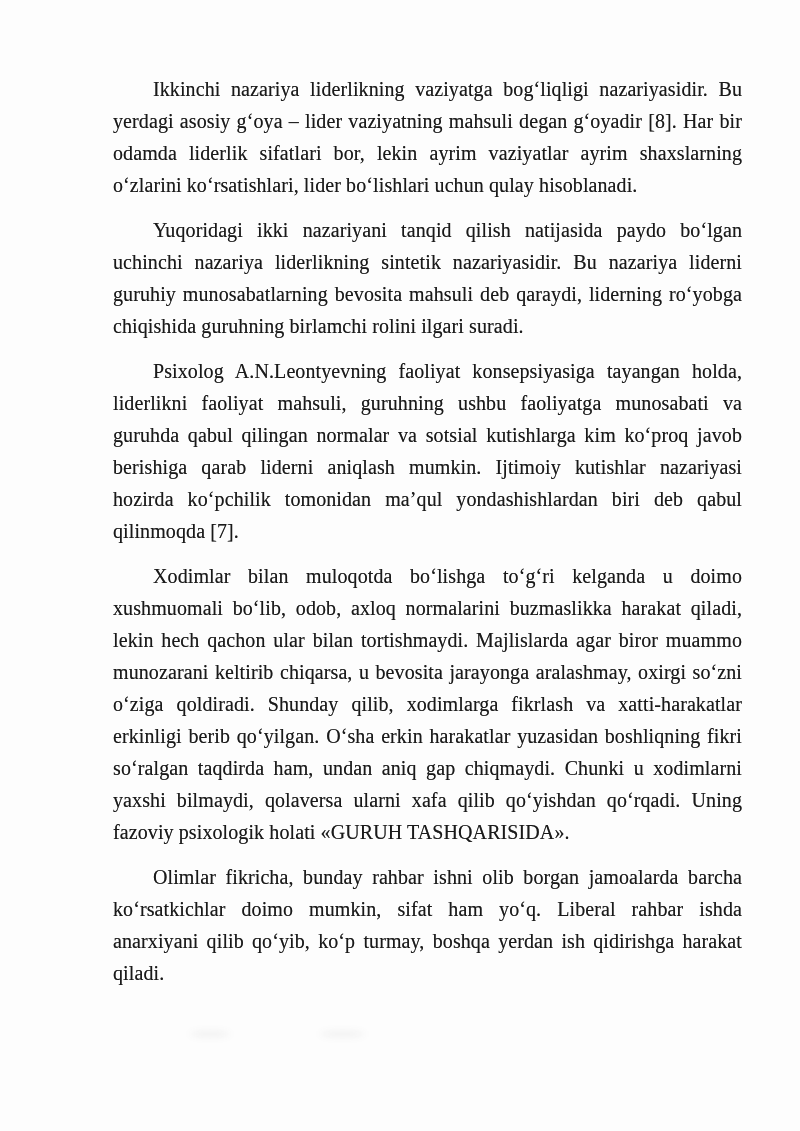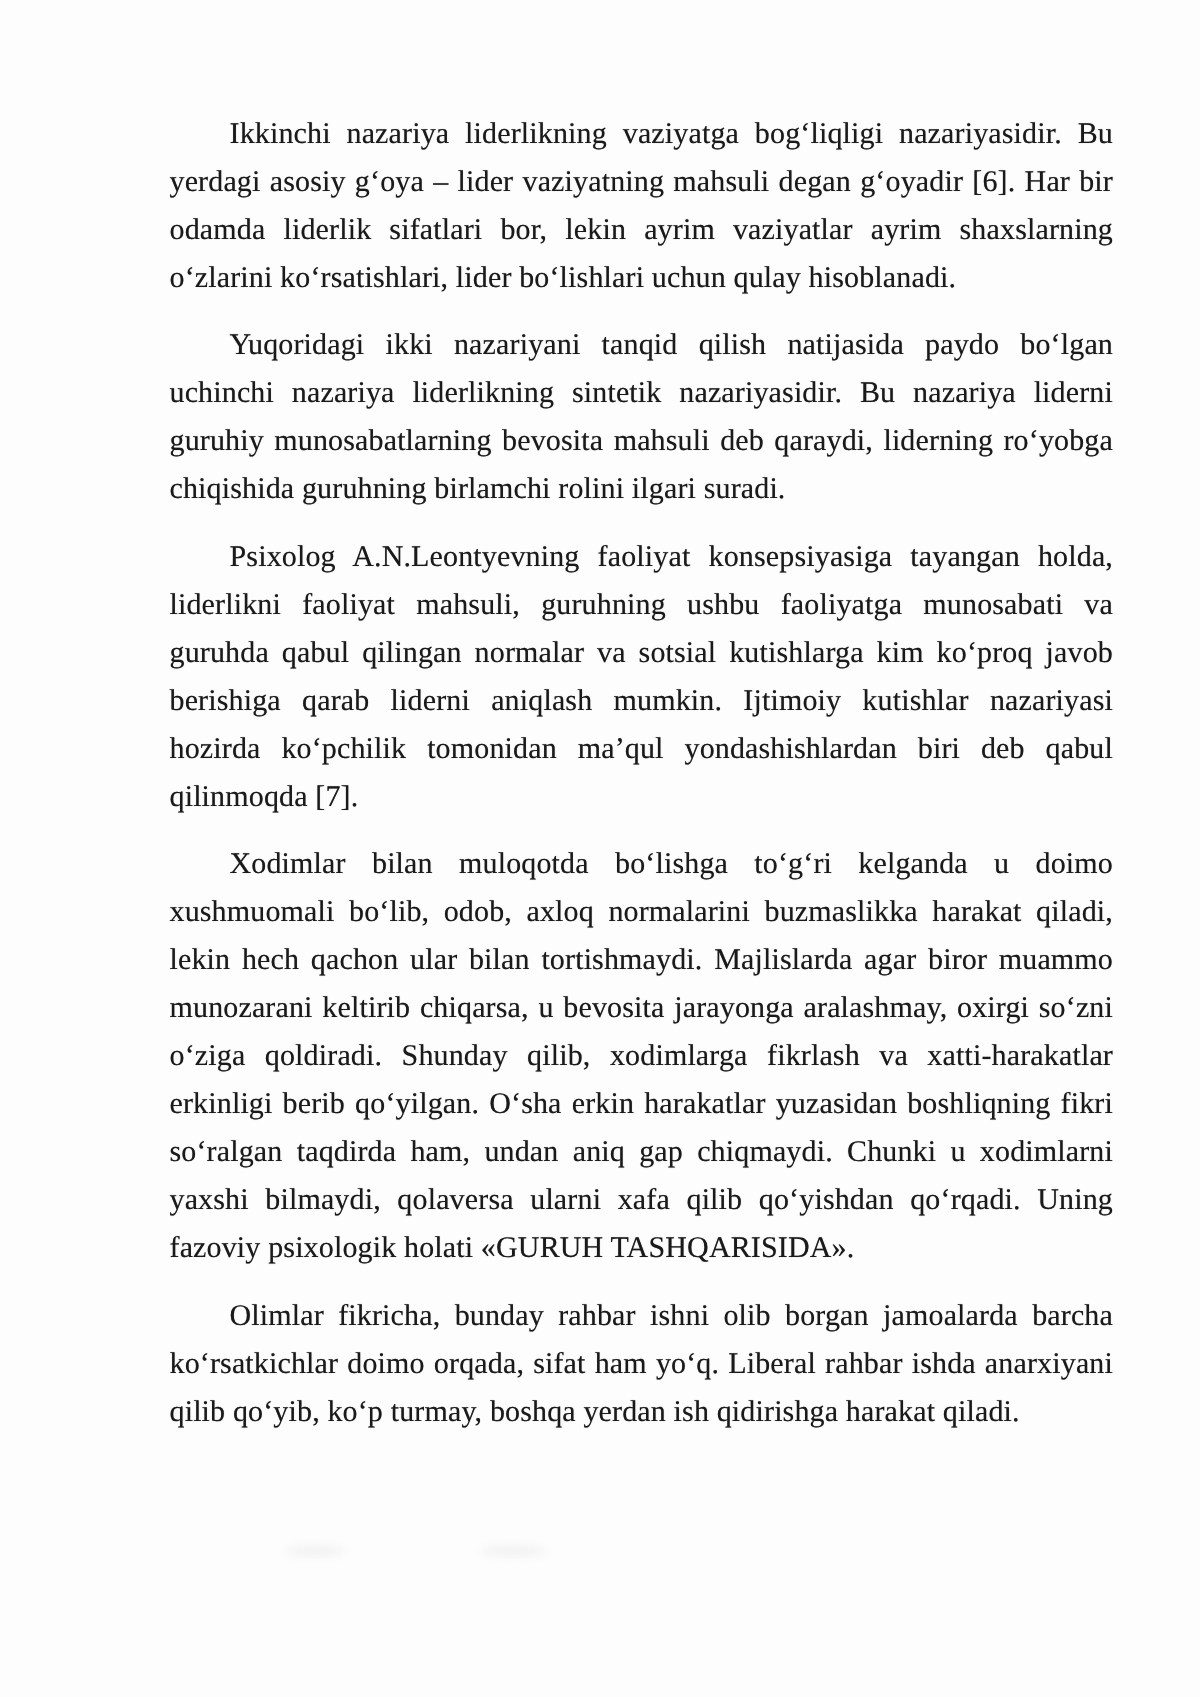--- a/index.html
+++ b/index.html
@@ -38,20 +38,20 @@
     background: rgba(60,60,60,0.05);
     filter: blur(3px);
   }
   .scan-artifact.s1 { left: 190px; top: 1030px; width: 40px; }
   .scan-artifact.s2 { left: 320px; top: 1030px; width: 45px; }
 </style>
 </head>
 <body>
 
 <div class="page">
-  <p class="para">Ikkinchi nazariya liderlikning vaziyatga bogʻliqligi nazariyasidir. Bu yerdagi asosiy gʻoya – lider vaziyatning mahsuli degan gʻoyadir [6]. Har bir odamda liderlik sifatlari bor, lekin ayrim vaziyatlar ayrim shaxslarning oʻzlarini koʻrsatishlari, lider boʻlishlari uchun qulay hisoblanadi.</p>
+  <p class="para">Ikkinchi nazariya liderlikning vaziyatga bogʻliqligi nazariyasidir. Bu yerdagi asosiy gʻoya – lider vaziyatning mahsuli degan gʻoyadir [8]. Har bir odamda liderlik sifatlari bor, lekin ayrim vaziyatlar ayrim shaxslarning oʻzlarini koʻrsatishlari, lider boʻlishlari uchun qulay hisoblanadi.</p>
   <p class="para">Yuqoridagi ikki nazariyani tanqid qilish natijasida paydo boʻlgan uchinchi nazariya liderlikning sintetik nazariyasidir. Bu nazariya liderni guruhiy munosabatlarning bevosita mahsuli deb qaraydi, liderning roʻyobga chiqishida guruhning birlamchi rolini ilgari suradi.</p>
   <p class="para">Psixolog A.N.Leontyevning faoliyat konsepsiyasiga tayangan holda, liderlikni faoliyat mahsuli, guruhning ushbu faoliyatga munosabati va guruhda qabul qilingan normalar va sotsial kutishlarga kim koʻproq javob berishiga qarab liderni aniqlash mumkin. Ijtimoiy kutishlar nazariyasi hozirda koʻpchilik tomonidan maʼqul yondashishlardan biri deb qabul qilinmoqda [7].</p>
   <p class="para">Xodimlar bilan muloqotda boʻlishga toʻgʻri kelganda u doimo xushmuomali boʻlib, odob, axloq normalarini buzmaslikka harakat qiladi, lekin hech qachon ular bilan tortishmaydi. Majlislarda agar biror muammo munozarani keltirib chiqarsa, u bevosita jarayonga aralashmay, oxirgi soʻzni oʻziga qoldiradi. Shunday qilib, xodimlarga fikrlash va xatti-harakatlar erkinligi berib qoʻyilgan. Oʻsha erkin harakatlar yuzasidan boshliqning fikri soʻralgan taqdirda ham, undan aniq gap chiqmaydi. Chunki u xodimlarni yaxshi bilmaydi, qolaversa ularni xafa qilib qoʻyishdan qoʻrqadi. Uning fazoviy psixologik holati «GURUH TASHQARISIDA».</p>
-  <p class="para">Olimlar fikricha, bunday rahbar ishni olib borgan jamoalarda barcha koʻrsatkichlar doimo orqada, sifat ham yoʻq. Liberal rahbar ishda anarxiyani qilib qoʻyib, koʻp turmay, boshqa yerdan ish qidirishga harakat qiladi.</p>
+  <p class="para">Olimlar fikricha, bunday rahbar ishni olib borgan jamoalarda barcha koʻrsatkichlar doimo mumkin, sifat ham yoʻq. Liberal rahbar ishda anarxiyani qilib qoʻyib, koʻp turmay, boshqa yerdan ish qidirishga harakat qiladi.</p>
   <div class="scan-artifact s1"></div>
   <div class="scan-artifact s2"></div>
 </div>
 
 </body></html>

